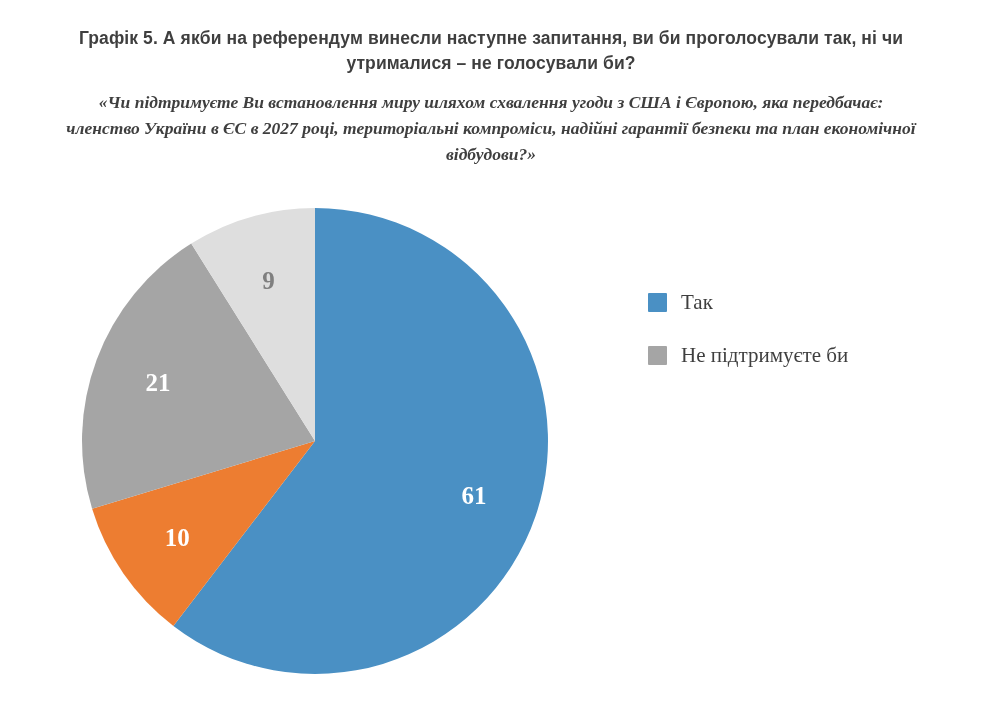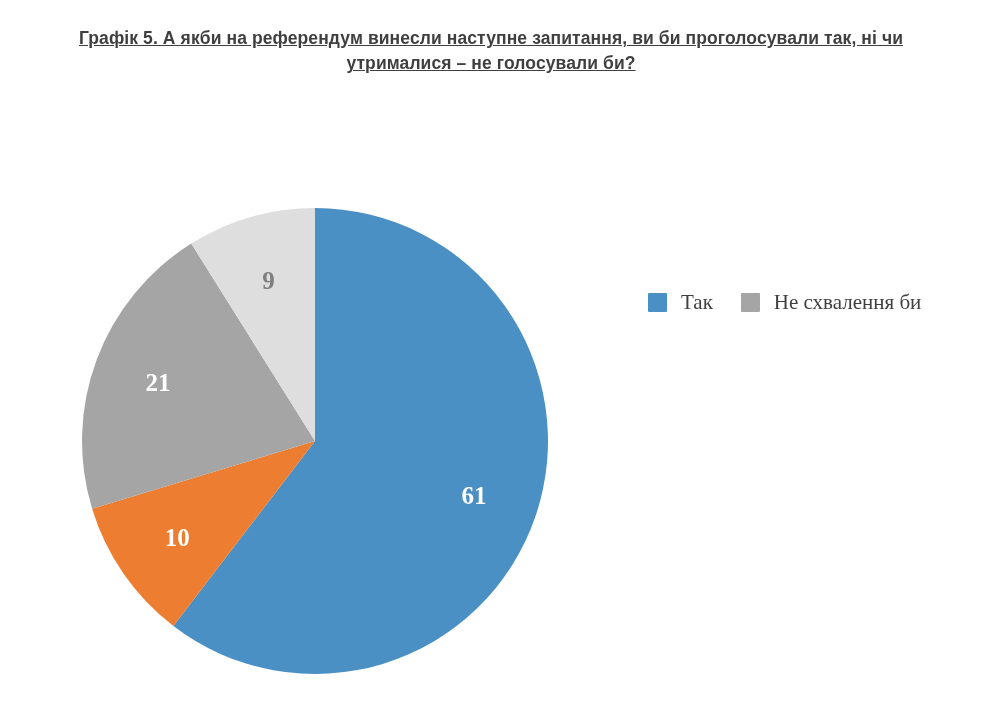--- a/index.html
+++ b/index.html
@@ -13,21 +13,20 @@
     font-family: "Liberation Sans", sans-serif;
     color: #3f3f3f;
     overflow: hidden;
     position: relative;
   }
   .chart-root {
     width: 982px;
     height: 703px;
     position: relative;
     box-sizing: border-box;
-    text-decoration: underline;
   }
   .title-block {
     padding: 26px 52px 0 52px;
     text-align: center;
   }
   .chart-title {
     font-family: "Liberation Sans", sans-serif;
     font-weight: bold;
     font-size: 17.5px;
     line-height: 1.45;
@@ -67,20 +66,21 @@
     font-size: 25px;
   }
   .slice-label.light { fill: #ffffff; }
   .slice-label.dark  { fill: #7f7f7f; }
 
   .legend {
     position: absolute;
     left: 648px;
     top: 94px;
     display: flex;
+    flex-direction: column;
     gap: 28px;
   }
   .legend-item {
     display: flex;
     align-items: center;
     gap: 14px;
   }
   .legend-swatch {
     width: 19px;
     height: 19px;
@@ -94,20 +94,21 @@
     white-space: nowrap;
   }
 </style>
 </head>
 <body>
 
 <div class="chart-root">
 
   <div class="title-block">
     <div class="chart-title">Графік 5. А якби на референдум винесли наступне запитання, ви би проголосували так, ні чи утрималися – не голосували би?</div>
+    <div class="chart-subtitle">«Чи підтримуєте Ви встановлення миру шляхом схвалення угоди з США і Європою, яка передбачає: членство України в ЄС в 2027 році, територіальні компроміси, надійні гарантії безпеки та план економічної відбудови?»</div>
   </div>
 
   <div class="plot-area">
 
     <div class="pie-wrap">
       <svg class="pie-svg" width="470" height="470" viewBox="0 0 470 470">
 
         <g id="slices">
             <path d="M 235 235 L 235.00 2.00 A 233 233 0 1 1 93.40 420.04 Z" fill="#4a90c4"></path>
             <path d="M 235 235 L 93.40 420.04 A 233 233 0 0 1 12.10 302.85 Z" fill="#ed7d31"></path>
@@ -123,18 +124,18 @@
       </svg>
     </div>
 
     <div class="legend">
       <div class="legend-item">
         <span class="legend-swatch" style="background: rgb(74, 144, 196);"></span>
         <span class="legend-label">Так</span>
       </div>
       <div class="legend-item">
         <span class="legend-swatch" style="background: rgb(165, 165, 165);"></span>
-        <span class="legend-label">Не схвалення би</span>
+        <span class="legend-label">Не підтримуєте би</span>
       </div>
     </div>
 
   </div>
 </div>
 
 </body></html>

